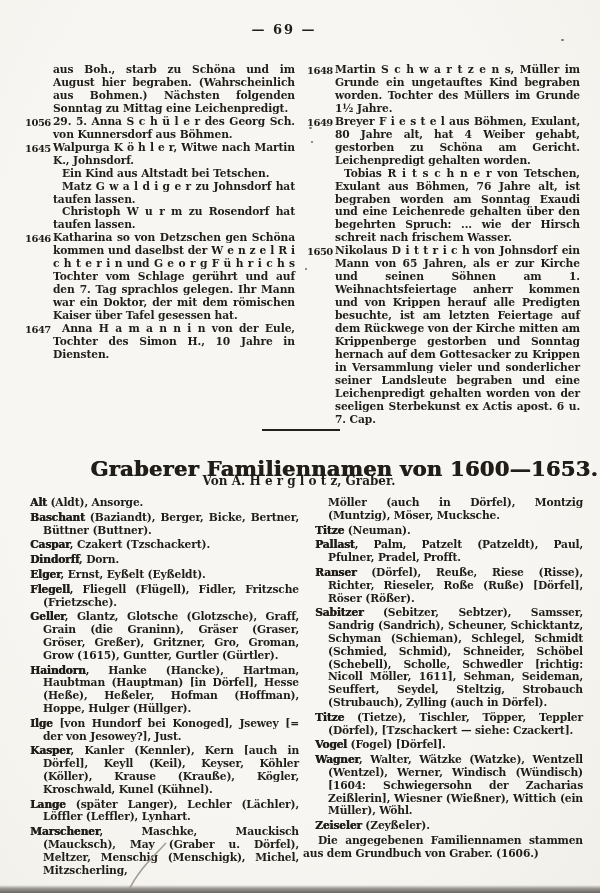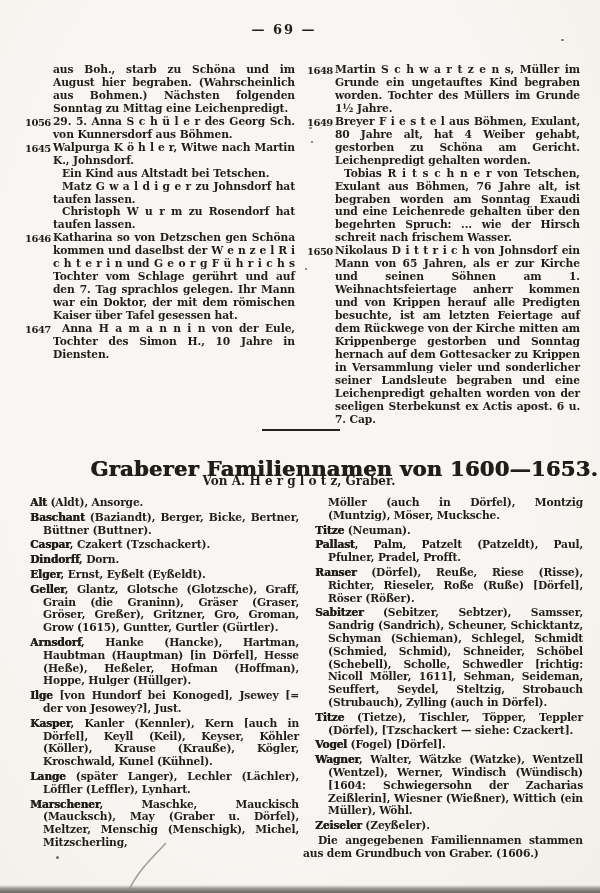--- a/index.html
+++ b/index.html
@@ -146,22 +146,23 @@
   <h1 class="title">Graberer Familiennamen von 1600—1653.</h1>
   <div class="byline">Von A. H e r g l o t z, Graber.</div>
 
   <div class="names">
     <div class="names-col" id="names-left">
         <p class="group"><span class="lead">Alt</span><span class="rest"> (Aldt), Ansorge.</span></p>
         <p class="group"><span class="lead">Baschant</span><span class="rest"> (Baziandt), Berger, Bicke, Bertner, Büttner (Buttner).</span></p>
         <p class="group"><span class="lead">Caspar</span><span class="rest">, Czakert (Tzschackert).</span></p>
         <p class="group"><span class="lead">Dindorff</span><span class="rest">, Dorn.</span></p>
         <p class="group"><span class="lead">Elger</span><span class="rest">, Ernst, Eyßelt (Eyßeldt).</span></p>
+        <p class="group"><span class="lead">Flegell</span><span class="rest">, Fliegell (Flügell), Fidler, Fritzsche (Frietzsche).</span></p>
         <p class="group"><span class="lead">Geller</span><span class="rest">, Glantz, Glotsche (Glotzsche), Graff, Grain (die Graninn), Gräser (Graser, Gröser, Greßer), Gritzner, Gro, Groman, Grow (1615), Guntter, Gurtler (Gürtler).</span></p>
-        <p class="group"><span class="lead">Arnsdorf</span><span class="rest">, Hanke (Hancke), Hartman, Haubtman (Hauptman) [in Dörfel], Hesse (Heße), Heßeler, Hofman (Hoffman), Hoppe, Hulger (Hüllger).</span></p>
+        <p class="group"><span class="lead">Haindorn</span><span class="rest">, Hanke (Hancke), Hartman, Haubtman (Hauptman) [in Dörfel], Hesse (Heße), Heßeler, Hofman (Hoffman), Hoppe, Hulger (Hüllger).</span></p>
         <p class="group"><span class="lead">Ilge</span><span class="rest"> [von Hundorf bei Konoged], Jsewey [= der von Jesowey?], Just.</span></p>
         <p class="group"><span class="lead">Kasper</span><span class="rest">, Kanler (Kennler), Kern [auch in Dörfel], Keyll (Keil), Keyser, Köhler (Köller), Krause (Krauße), Kögler, Kroschwald, Kunel (Kühnel).</span></p>
         <p class="group"><span class="lead">Lange</span><span class="rest"> (später Langer), Lechler (Lächler), Löffler (Leffler), Lynhart.</span></p>
         <p class="group"><span class="lead">Marschener</span><span class="rest">, Maschke, Mauckisch (Maucksch), May (Graber u. Dörfel), Meltzer, Menschig (Menschigk), Michel, Mitzscherling,</span></p>
       </div>
     <div class="names-col" id="names-right">
         <p class="group cont-group"><span class="rest">Möller (auch in Dörfel), Montzig (Muntzig), Möser, Mucksche.</span></p>
         <p class="group"><span class="lead">Titze</span><span class="rest"> (Neuman).</span></p>
         <p class="group"><span class="lead">Pallast</span><span class="rest">, Palm, Patzelt (Patzeldt), Paul, Pfulner, Pradel, Profft.</span></p>
         <p class="group"><span class="lead">Ranser</span><span class="rest"> (Dörfel), Reuße, Riese (Risse), Richter, Rieseler, Roße (Ruße) [Dörfel], Röser (Rößer).</span></p>

